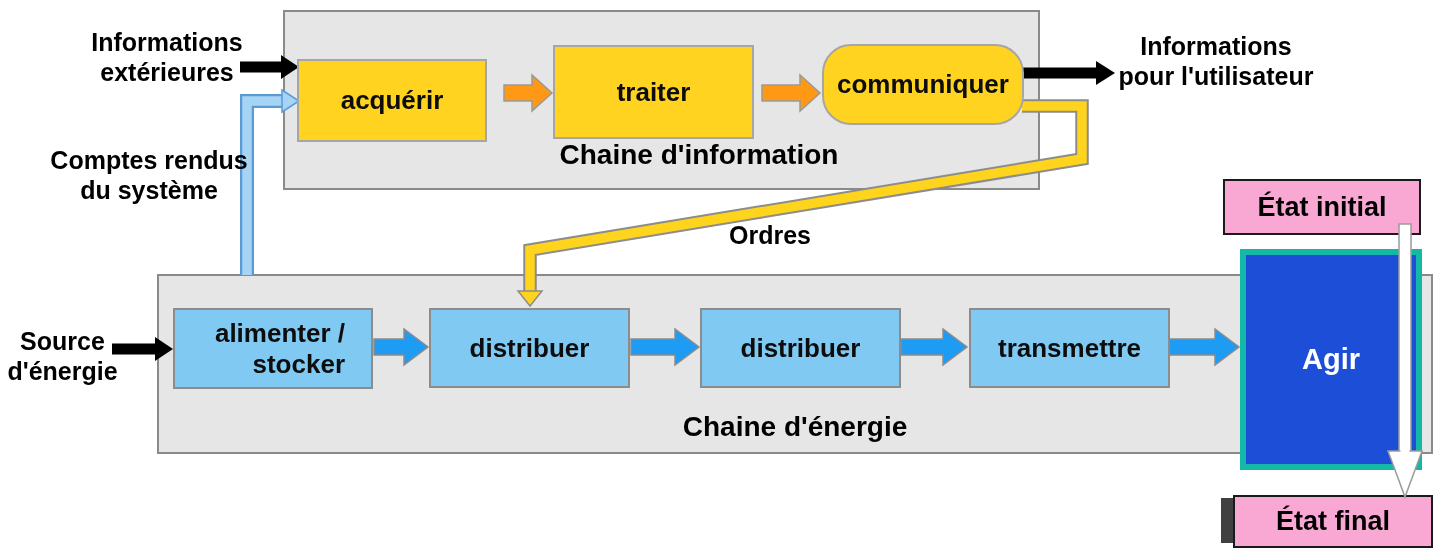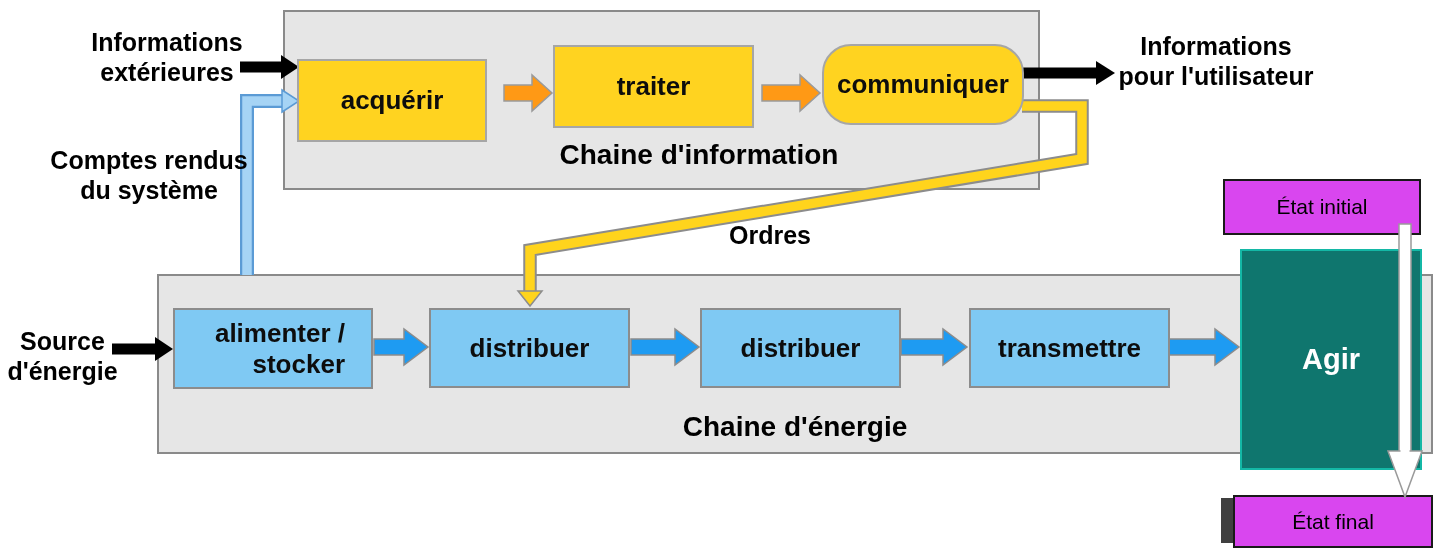--- a/index.html
+++ b/index.html
@@ -30,35 +30,36 @@
   .fbox{
     position:absolute;
     display:flex;align-items:center;justify-content:center;
     font-weight:bold;font-size:26px;color:#0d0d0d;
     text-align:center;line-height:31px;
     box-sizing:border-box;
     z-index:3;
   }
   .fbox.yellow{background:#FFD320;border:2px solid #a6a6a6;}
   .fbox.blue{background:#7FC9F3;border:2px solid #8c8c8c;}
-  .fbox.agir{background:#0f766e;border:2px solid #14b8a6;color:#ffffff;font-size:29px;}
+  .fbox.agir{background:#1d4ed8;border:6px solid #14b8a6;color:#ffffff;font-size:29px;}
   .olabel{
     position:absolute;
     font-size:25px;line-height:30px;color:#000;
     text-align:center;white-space:pre-line;
     z-index:3;
     font-weight:bold;
   }
   .etat{
     position:absolute;
-    background:#d946ef;border:2px solid #1a1a1a;
+    background:#f9a8d4;border:2px solid #1a1a1a;
     display:flex;align-items:center;justify-content:center;
-    font-size:21px;color:#000;
+    font-size:27px;color:#000;
     box-sizing:border-box;
     z-index:3;
+    font-weight:bold;
   }
   .shadowbar{position:absolute;background:#404040;z-index:3;}
 </style>
 </head>
 <body>
 
 <div id="canvas">
 
   <div class="panel" style="left:283px;top:10px;width:757px;height:180px;"></div>
   <div class="panel" style="left:157px;top:274px;width:1276px;height:180px;"></div>
@@ -98,21 +99,21 @@
       <polyline points="1022,106 1082,106 1082,159 530,250 530,292" stroke-width="13.5" stroke="#8c8c8c"></polyline>
       <polyline points="1022,106 1082,106 1082,159 530,250 530,292" stroke-width="9.5" stroke="#FFD41C"></polyline>
       <polygon points="518,291 542,291 530,306" stroke="#8c8c8c" stroke-width="1.5" fill="#FFD41C"></polygon>
     </g>
   </svg>
 
   <div class="chain-title" style="left:283px;top:139px;width:832px;">Chaine d'information</div>
   <div class="chain-title" style="left:157px;top:411px;width:1276px;">Chaine d'énergie</div>
 
   <div class="fbox yellow" style="left:297px;top:45px;width:190px;height:83px;margin-top:14px;">acquérir</div>
-  <div class="fbox yellow" style="left:553px;top:45px;width:201px;height:83px;">traiter</div>
+  <div class="fbox yellow" style="left:553px;top:45px;width:201px;height:94px;">traiter</div>
   <div class="fbox yellow" style="left:822px;top:44px;width:202px;height:81px;border-radius:29px;">communiquer</div>
 
   <div class="fbox blue" style="left:173px;top:308px;width:200px;height:81px;padding:0 26px;text-align:right;">alimenter / stocker</div>
   <div class="fbox blue" style="left:429px;top:308px;width:201px;height:80px;">distribuer</div>
   <div class="fbox blue" style="left:700px;top:308px;width:201px;height:80px;">distribuer</div>
   <div class="fbox blue" style="left:969px;top:308px;width:201px;height:80px;">transmettre</div>
 
   <div class="fbox agir" style="left:1240px;top:249px;width:182px;height:221px;">Agir</div>
 
   <div class="olabel" style="left:72px;top:27px;width:190px;">Informations

